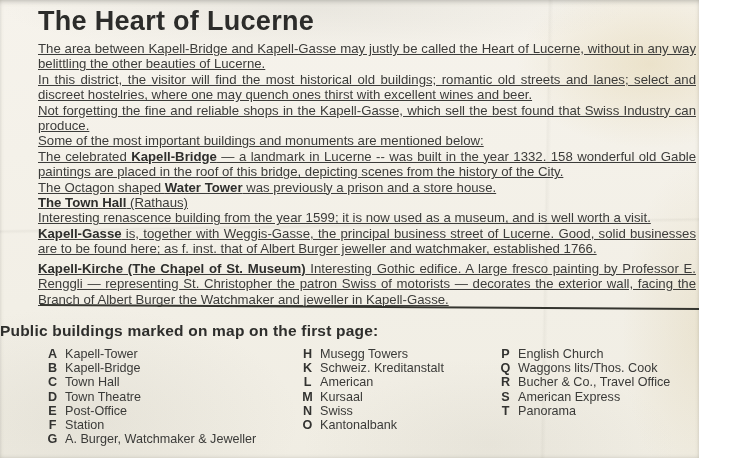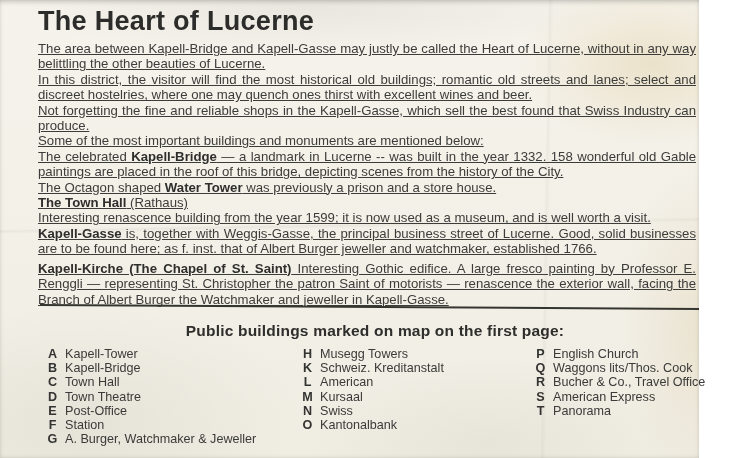--- a/index.html
+++ b/index.html
@@ -34,28 +34,28 @@
   }
   .body-text p.gap-before{margin-top:4px;}
   .body-text b{color:#2e2e2c;}
   .divider{
     position:absolute;left:40px;right:0;top:304px;height:0;
     border-top:2px solid #35352f;
     transform:rotate(0.35deg);transform-origin:left center;
   }
   .legend-heading{
     position:absolute;top:322px;left:0;width:750px;
-    margin:0;text-align:center;
+    margin:0;
     font-size:15.5px;font-weight:bold;color:#2e2e2c;letter-spacing:0.2px;
   }
   .legend{position:absolute;top:347px;left:0;width:750px;height:100px;}
   .legend ul{list-style:none;margin:0;padding:0;position:absolute;top:0;}
   .legend ul.col1{left:45px;}
   .legend ul.col2{left:300px;}
-  .legend ul.col3{left:533px;}
+  .legend ul.col3{left:498px;}
   .legend li{
     font-size:12.6px;line-height:14.2px;color:#3a3a38;white-space:nowrap;
   }
   .legend .letter{
     display:inline-block;width:15px;text-align:center;margin-right:5px;
     font-weight:bold;color:#333331;
   }
 </style>
 </head>
 <body>
@@ -66,21 +66,21 @@
     <div class="body-text">
       <p><span>The area between Kapell-Bridge and Kapell-Gasse may justly be called the Heart of Lucerne,  without in any way belittling the other beauties of Lucerne.</span></p>
       <p><span>In this district, the visitor will find the most historical old buildings; romantic old streets and lanes; select and discreet hostelries, where one may quench ones thirst with excellent wines and beer.</span></p>
       <p><span>Not forgetting the fine and reliable shops in the Kapell-Gasse, which sell the best found that Swiss Industry can produce.</span></p>
       <p><span>Some of the most important buildings and monuments are mentioned below:</span></p>
       <p><span>The celebrated </span><b>Kapell-Bridge</b><span> — a landmark in Lucerne -- was built in the year 1332. 158 wonderful old Gable paintings are placed in the roof of this bridge, depicting scenes from the history of the City.</span></p>
       <p><span>The Octagon shaped </span><b>Water Tower</b><span> was previously a prison and a store house.</span></p>
       <p><b>The Town Hall</b><span> (Rathaus)</span></p>
       <p><span>Interesting renascence building from the year 1599; it is now used as a museum, and is well worth a visit.</span></p>
       <p><b>Kapell-Gasse</b><span> is, together with Weggis-Gasse, the principal business street of Lucerne. Good, solid businesses are to be found here; as f. inst. that of Albert Burger  jeweller and watchmaker, established 1766.</span></p>
-      <p class="gap-before"><b>Kapell-Kirche (The Chapel of St. Saint)</b><span> Interesting Gothic edifice. A large fresco painting by Professor E. Renggli — representing St. Christopher the patron Saint of motorists — renascence the exterior wall, facing the Branch of Albert Burger the Watchmaker and jeweller in Kapell-Gasse.</span></p>
+      <p class="gap-before"><b>Kapell-Kirche (The Chapel of St. Museum)</b><span> Interesting Gothic edifice. A large fresco painting by Professor E. Renggli — representing St. Christopher the patron Swiss of motorists — decorates the exterior wall, facing the Branch of Albert Burger the Watchmaker and jeweller in Kapell-Gasse.</span></p>
     </div>
   </div>
 
   <div class="divider"></div>
 
   <h2 class="legend-heading">Public buildings marked on map on the first page:</h2>
 
   <div class="legend">
     <ul class="col1">
       <li><span class="letter">A</span><span>Kapell-Tower</span></li>

